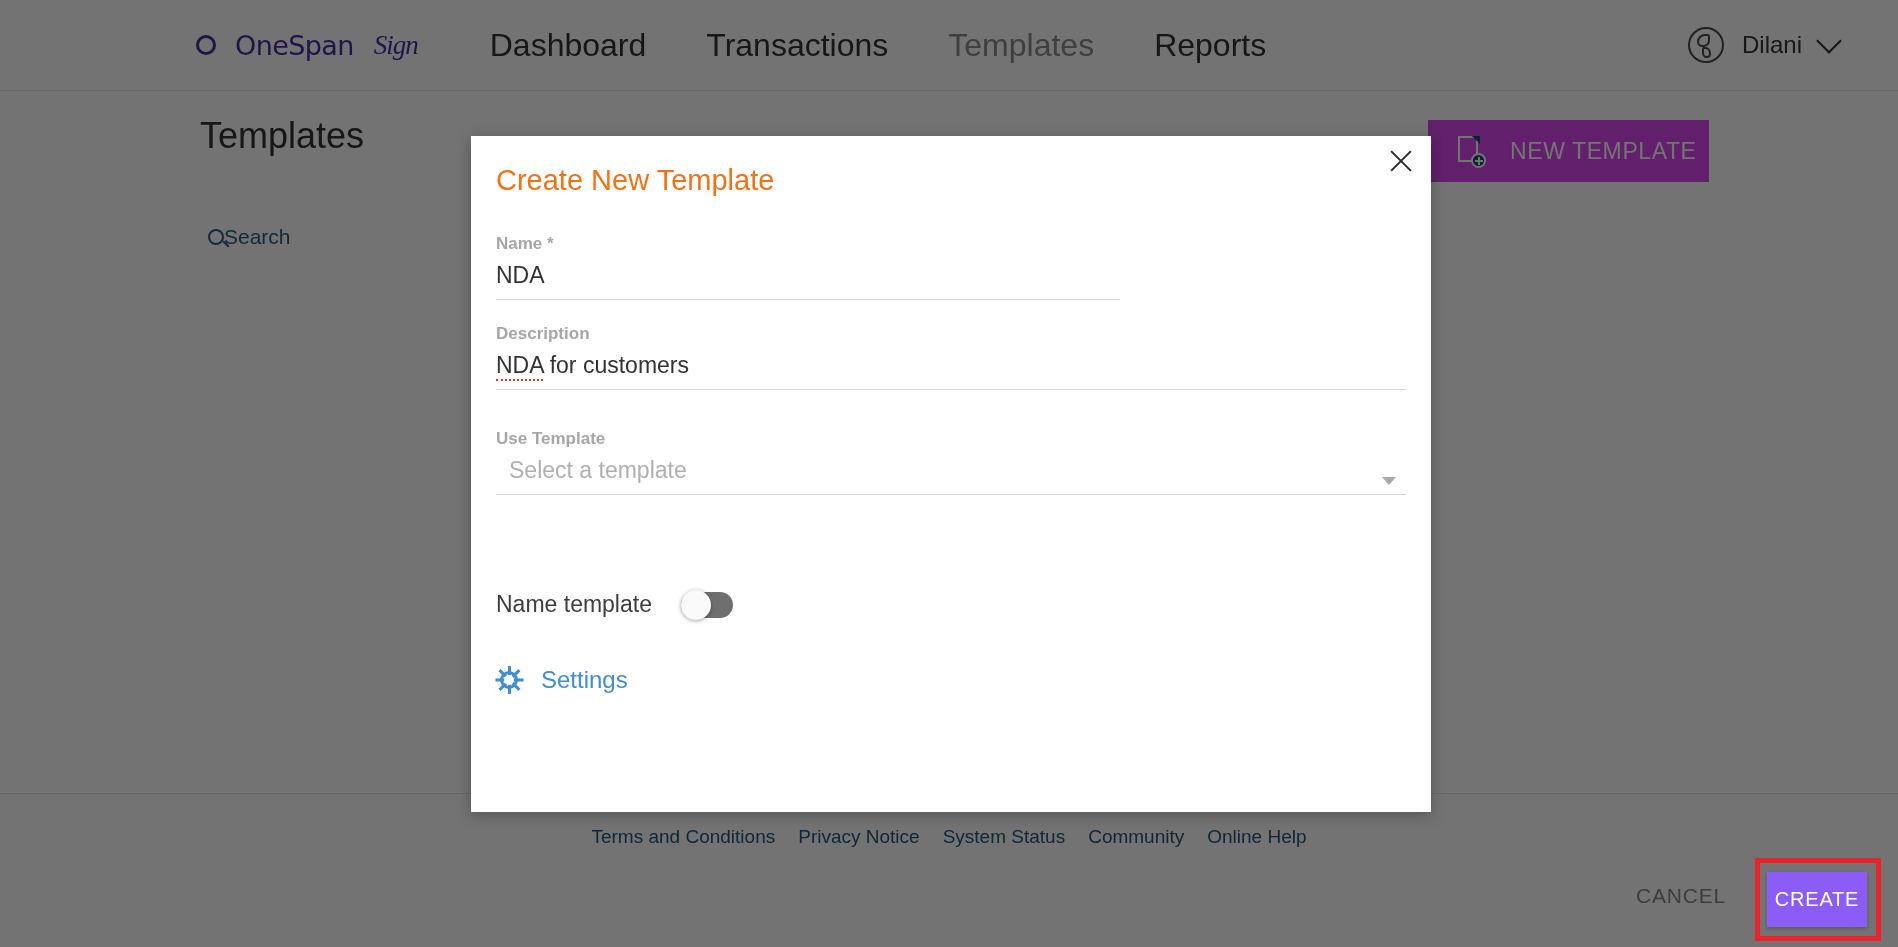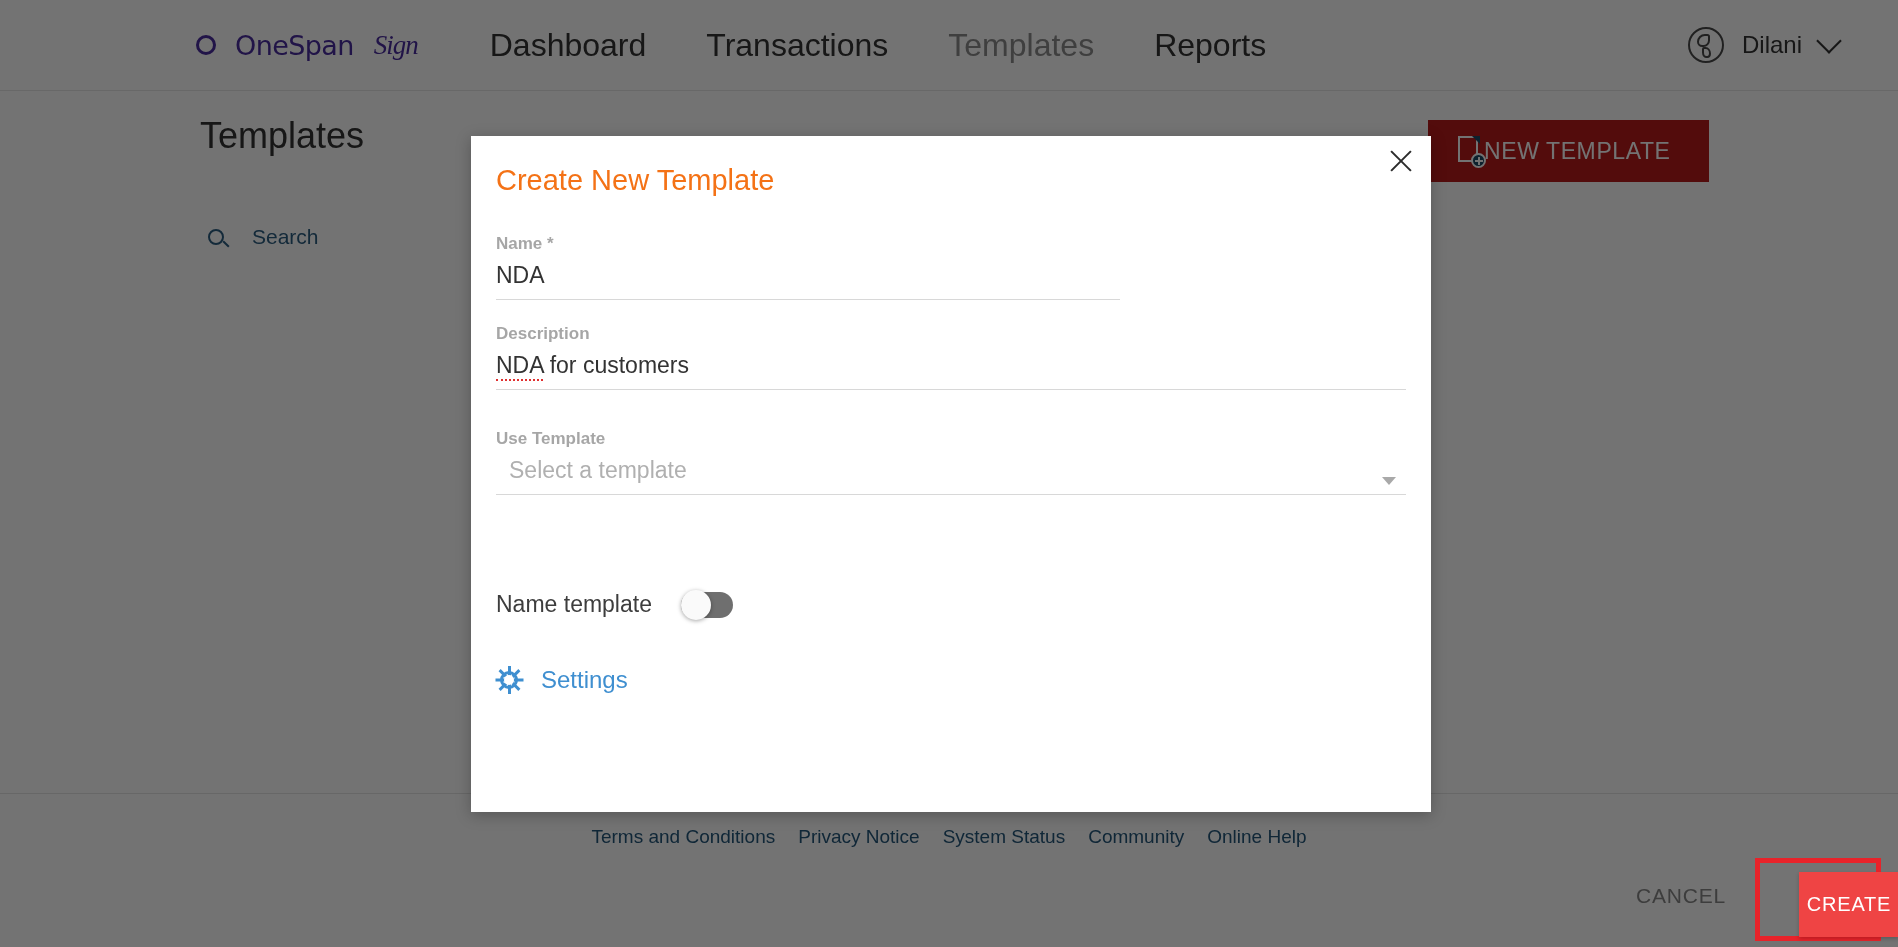--- a/index.html
+++ b/index.html
@@ -125,21 +125,21 @@
     font-size: 36px;
     color: #333333;
     font-weight: normal;
     margin: 0;
   }
   #search-link {
     position: absolute;
     left: 208px; top: 225px;
     display: flex;
     align-items: center;
-    gap: 28px;
+    gap: 0;
     cursor: pointer;
   }
   .magnifier {
     width: 16px; height: 16px;
     border: 2px solid #2c5d80;
     border-radius: 50%;
     position: relative;
     box-sizing: border-box;
   }
   .magnifier:after {
@@ -152,26 +152,27 @@
   }
   #search-label {
     font-size: 21px;
     color: #2c5d80;
   }
 
   #new-template-btn {
     position: absolute;
     left: 1428px; top: 120px;
     width: 281px; height: 62px;
-    background: #b91c1c;
+    background: #d946ef;
     display: flex;
     align-items: center;
     cursor: pointer;
     box-sizing: border-box;
     padding-left: 30px;
+    gap: 26px;
   }
   .doc-plus {
     position: relative;
     width: 26px; height: 30px;
   }
   .doc-plus .sheet {
     position: absolute;
     left: 0; top: 0;
     width: 20px; height: 26px;
     border: 2px solid #ffffff;
@@ -415,30 +416,29 @@
   #create-highlight {
     position: absolute;
     left: 1284px; top: 722px;
     width: 126px; height: 83px;
     border: 5px solid #e8232a;
     box-sizing: border-box;
   }
   #create-button {
     position: absolute;
     left: 1296px; top: 736px;
-    width: 100px; height: 65px;
-    background: #ef4444;
+    width: 100px; height: 55px;
+    background: #8b5cf6;
     color: #ffffff;
     border: none;
     font-size: 20px;
     letter-spacing: 0.8px;
     cursor: pointer;
     font-family: "Liberation Sans", sans-serif;
     box-shadow: 0 2px 4px rgba(0,0,0,0.2);
-    margin-left: 32px;
   }
 </style>
 </head>
 <body>
 
 <div id="page">
 
   <div id="topnav">
     <div class="brand">
       <span class="brand-ring"></span>

